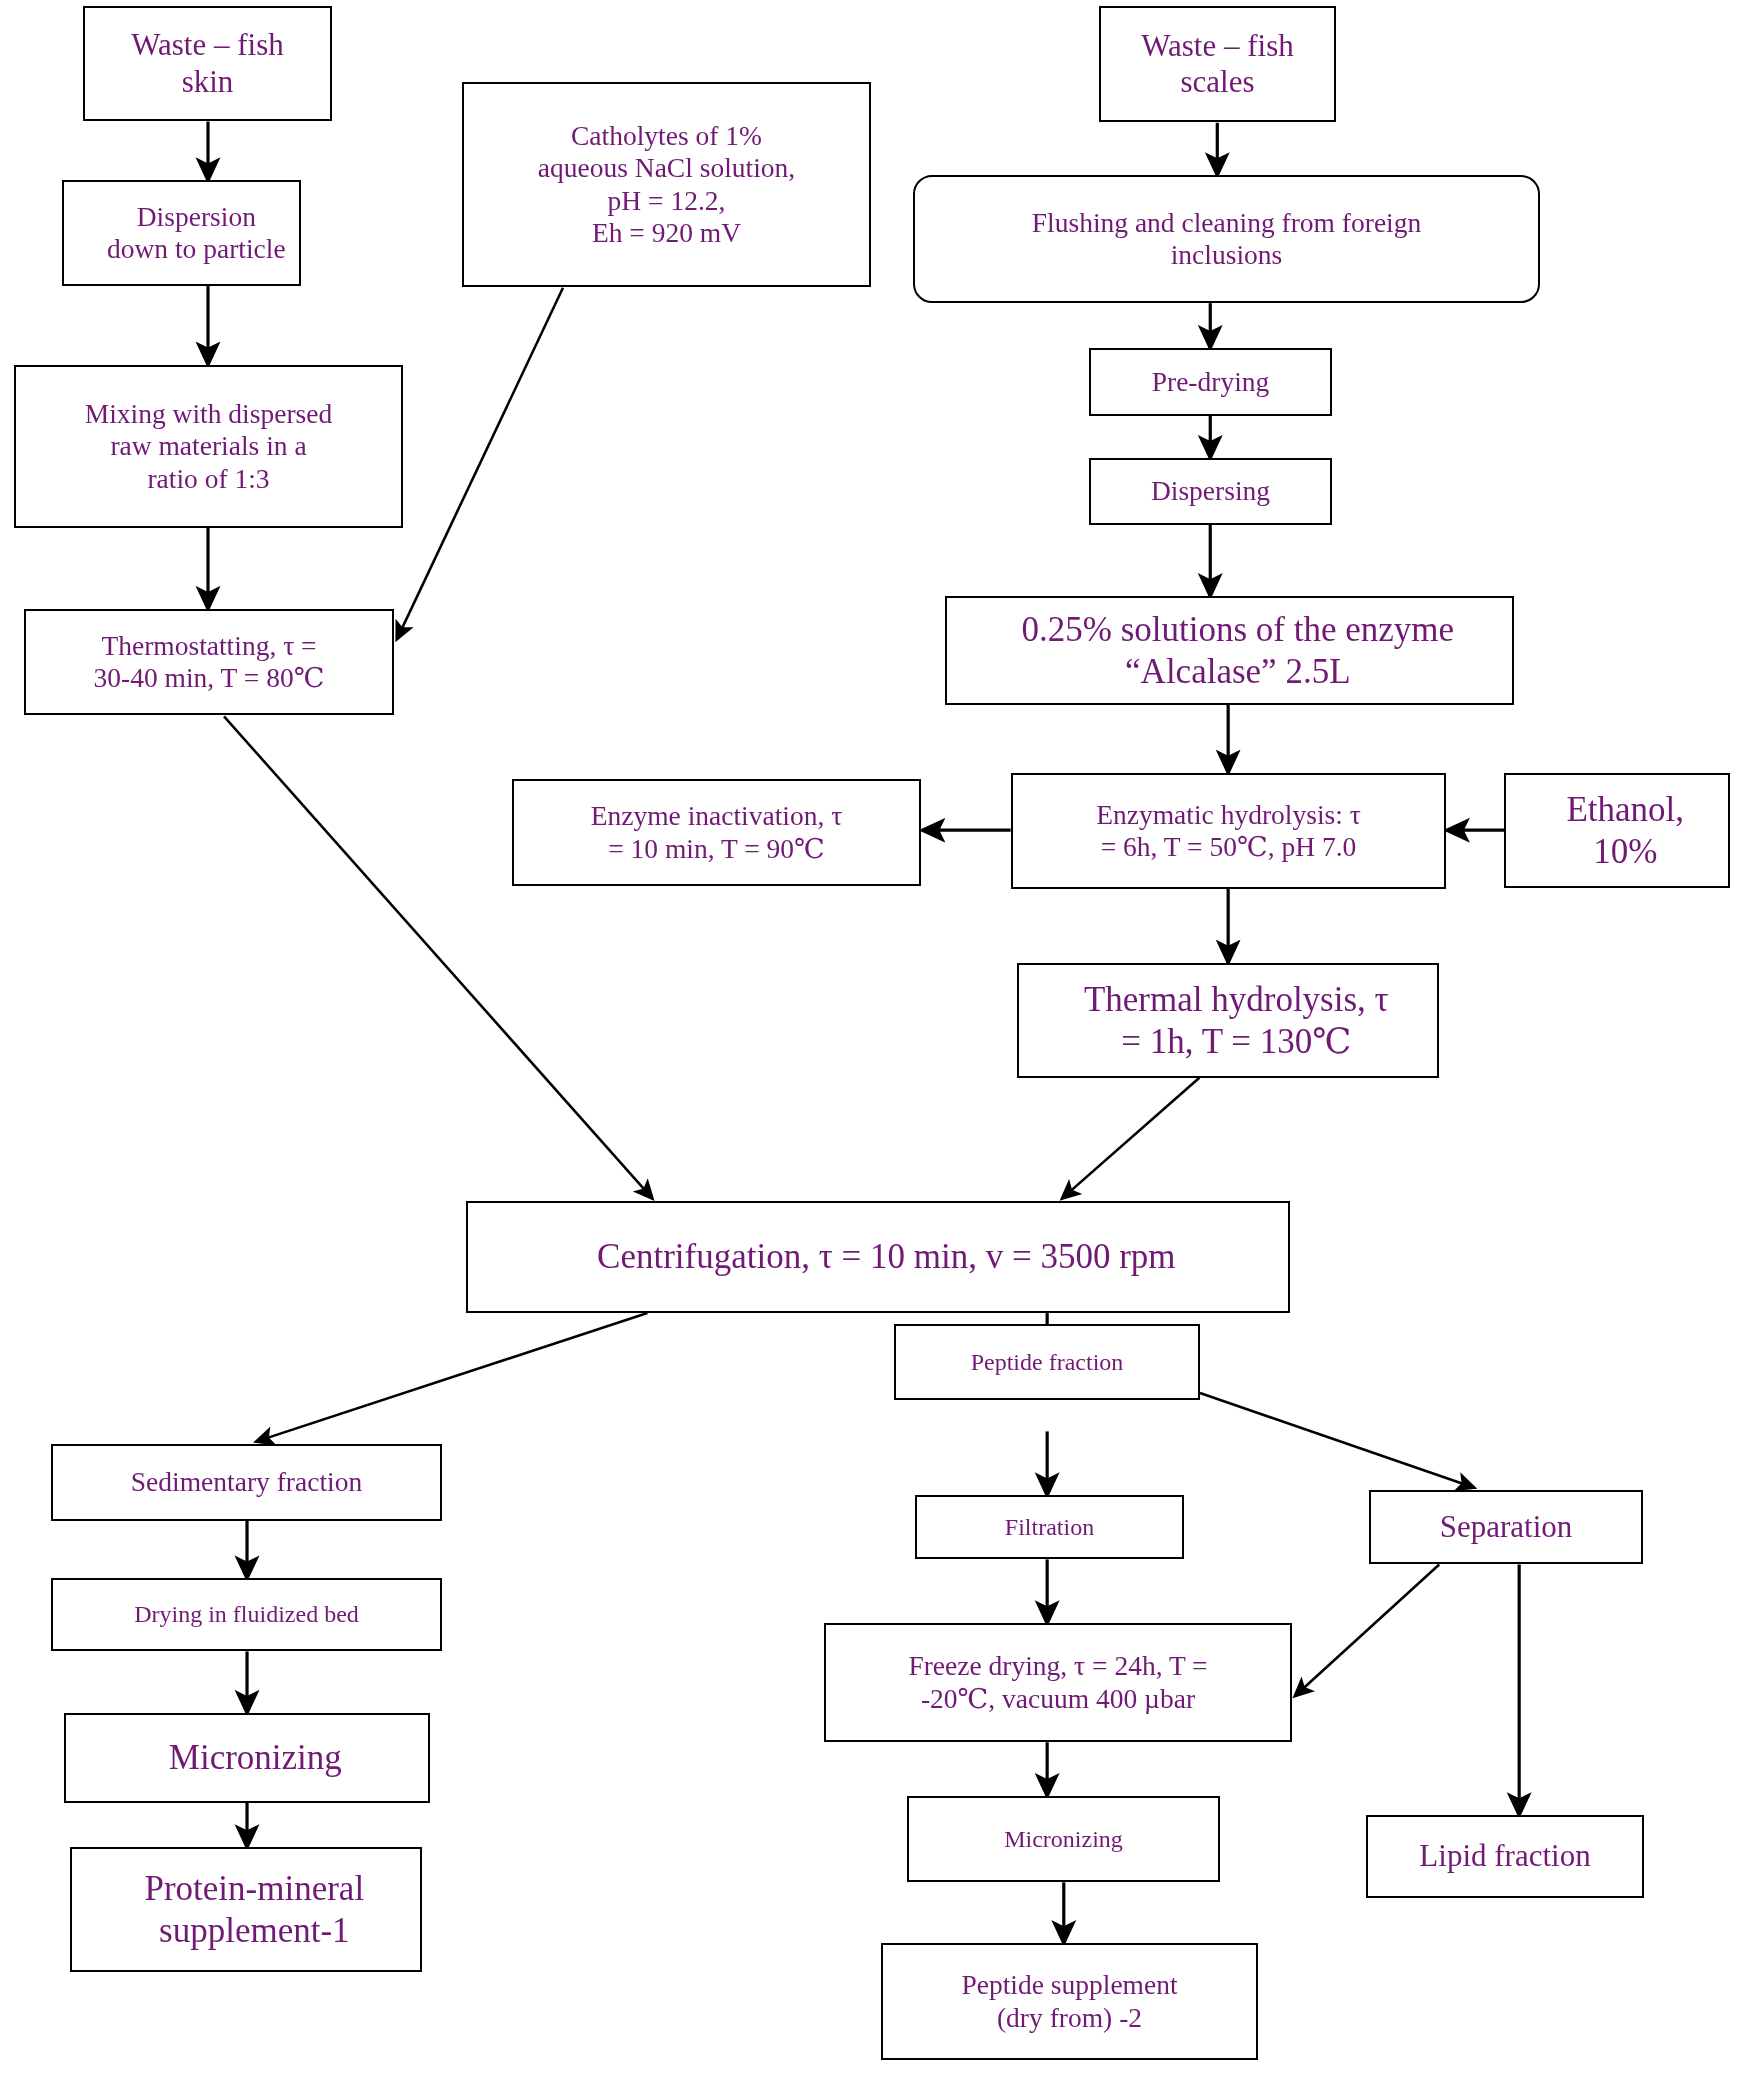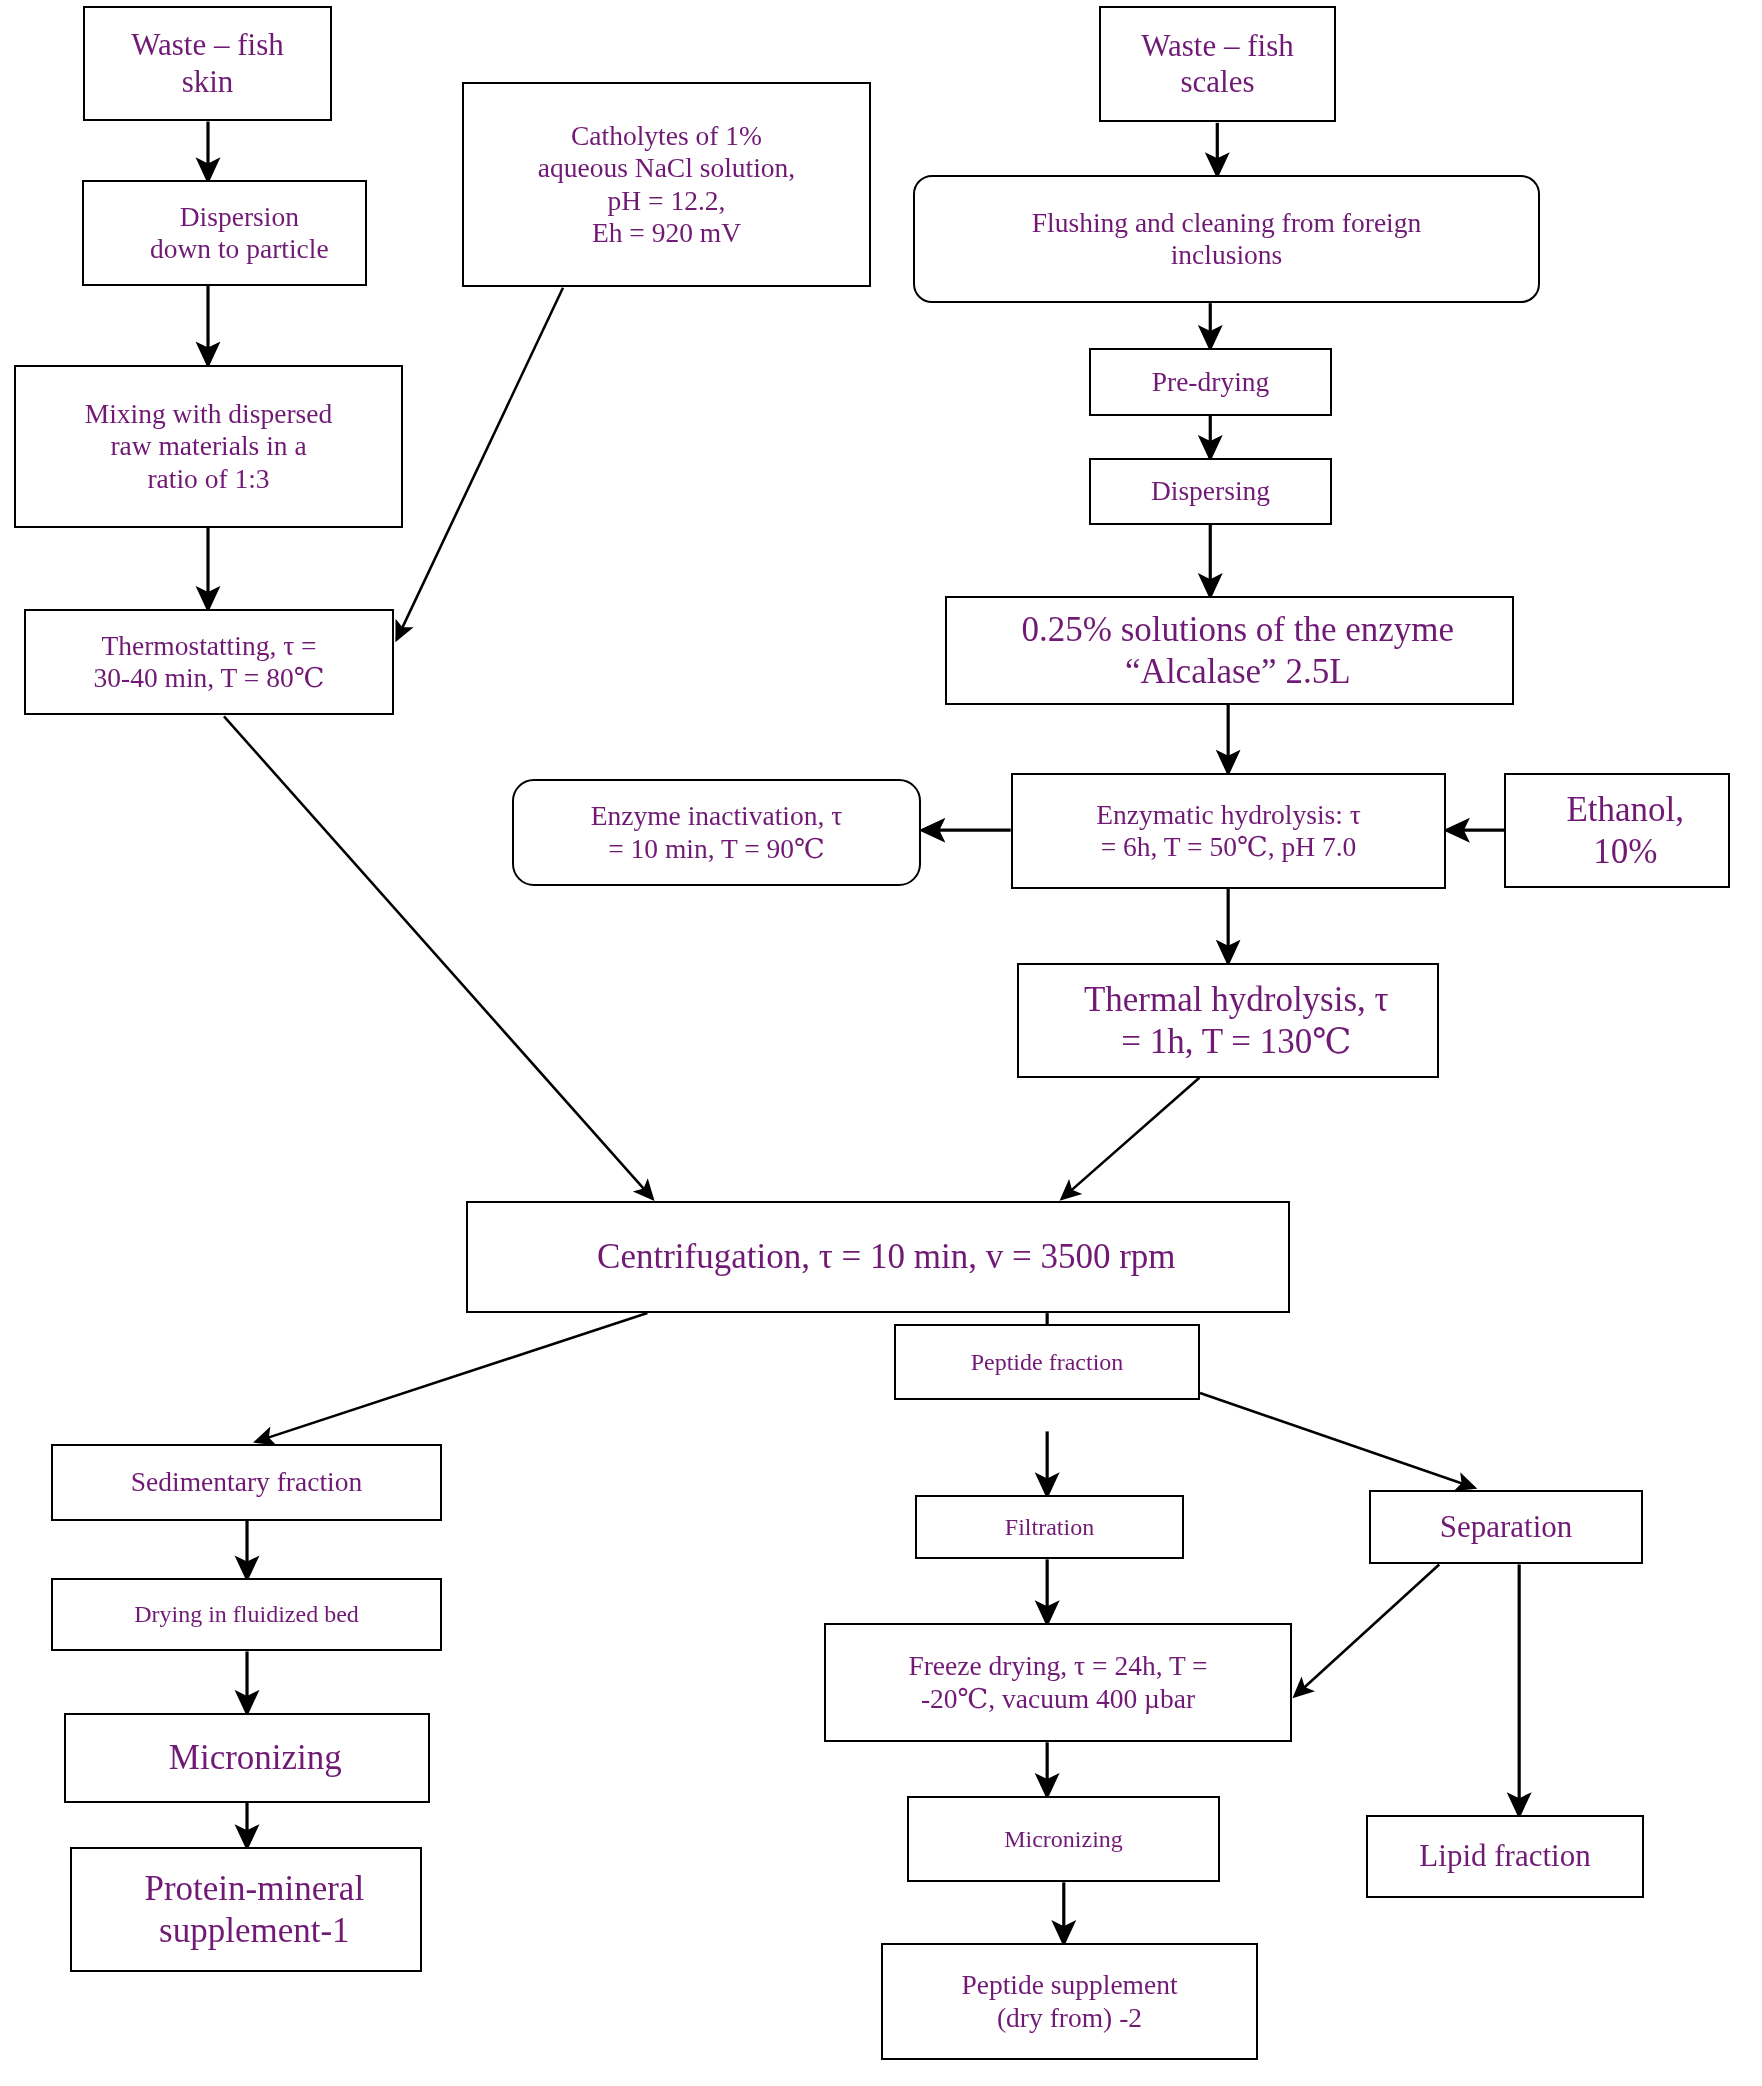--- a/index.html
+++ b/index.html
@@ -79,42 +79,42 @@
         <line x1="1637" y1="2724" x2="1637" y2="2808" stroke="#000000" stroke-width="5" marker-end="url(#arrowhead)"></line>
         <line x1="1663" y1="2943" x2="1663" y2="3038" stroke="#000000" stroke-width="5" marker-end="url(#arrowhead)"></line>
         <line x1="386" y1="2378" x2="386" y2="2468" stroke="#000000" stroke-width="5" marker-end="url(#arrowhead)"></line>
         <line x1="386" y1="2582" x2="386" y2="2678" stroke="#000000" stroke-width="5" marker-end="url(#arrowhead)"></line>
         <line x1="386" y1="2818" x2="386" y2="2888" stroke="#000000" stroke-width="5" marker-end="url(#arrowhead)"></line>
       </g>
   </svg>
   <div id="node-layer">
       <div class="node fs-lg" style="left: 83px; top: 6.4px; width: 249px; height: 115px;">Waste – fish
 skin</div>
-      <div class="node fs-md" style="left: 82px; top: 180px; width: 285px; height: 106px; padding-left: 36px;">Dispersion
+      <div class="node fs-md" style="left: 62px; top: 180px; width: 239px; height: 106px; padding-left: 36px;">Dispersion
 down to particle</div>
       <div class="node fs-md" style="left: 14px; top: 365px; width: 389px; height: 163px;">Mixing  with dispersed
 raw materials in a
 ratio of 1:3</div>
       <div class="node fs-md" style="left: 24px; top: 609px; width: 370px; height: 106px;">Thermostatting, τ =
 30-40 min, T = 80℃</div>
       <div class="node fs-md" style="left: 462px; top: 82px; width: 409px; height: 205px;">Catholytes of 1%
 aqueous NaCl solution,
 pH = 12.2,
 Eh = 920 mV</div>
       <div class="node fs-lg" style="left: 1099px; top: 6.4px; width: 237px; height: 116px;">Waste – fish
 scales</div>
       <div class="node fs-md" style="left: 913px; top: 175px; width: 627px; height: 128px; border-radius: 19px;">Flushing  and cleaning  from foreign
 inclusions</div>
       <div class="node fs-md" style="left: 1089px; top: 348px; width: 243px; height: 68px;">Pre-drying</div>
       <div class="node fs-md" style="left: 1089px; top: 458px; width: 243px; height: 67px;">Dispersing</div>
       <div class="node fs-xl" style="left: 945px; top: 596px; width: 569px; height: 109px;">0.25% solutions of the enzyme
 “Alcalase” 2.5L</div>
       <div class="node fs-md" style="left: 1011px; top: 773px; width: 435px; height: 116px;">Enzymatic hydrolysis: τ
 = 6h, T = 50℃, pH 7.0</div>
-      <div class="node fs-md" style="left: 512px; top: 779px; width: 409px; height: 107px; border-radius: 22px;">Enzyme inactivation, τ
+      <div class="node fs-md" style="left: 512px; top: 779px; width: 409px; height: 107px;">Enzyme inactivation, τ
 = 10 min, T = 90℃</div>
       <div class="node fs-xl" style="left: 1504px; top: 773px; width: 226px; height: 115px;">Ethanol,
 10%</div>
       <div class="node fs-xl" style="left: 1017px; top: 963px; width: 422px; height: 115px;">Thermal hydrolysis, τ
 = 1h, T = 130℃</div>
       <div class="node fs-xl" style="left: 466px; top: 1201px; width: 824px; height: 112px;">Centrifugation, τ = 10 min, v = 3500 rpm</div>
       <div class="node fs-sm" style="left: 894px; top: 1324px; width: 306px; height: 76px;">Peptide fraction</div>
       <div class="node fs-sm" style="left: 915px; top: 1495px; width: 269px; height: 64px;">Filtration</div>
       <div class="node fs-lg" style="left: 1369px; top: 1490px; width: 274px; height: 74px;">Separation</div>
       <div class="node fs-md" style="left: 51px; top: 1444px; width: 391px; height: 77px;">Sedimentary fraction</div>

